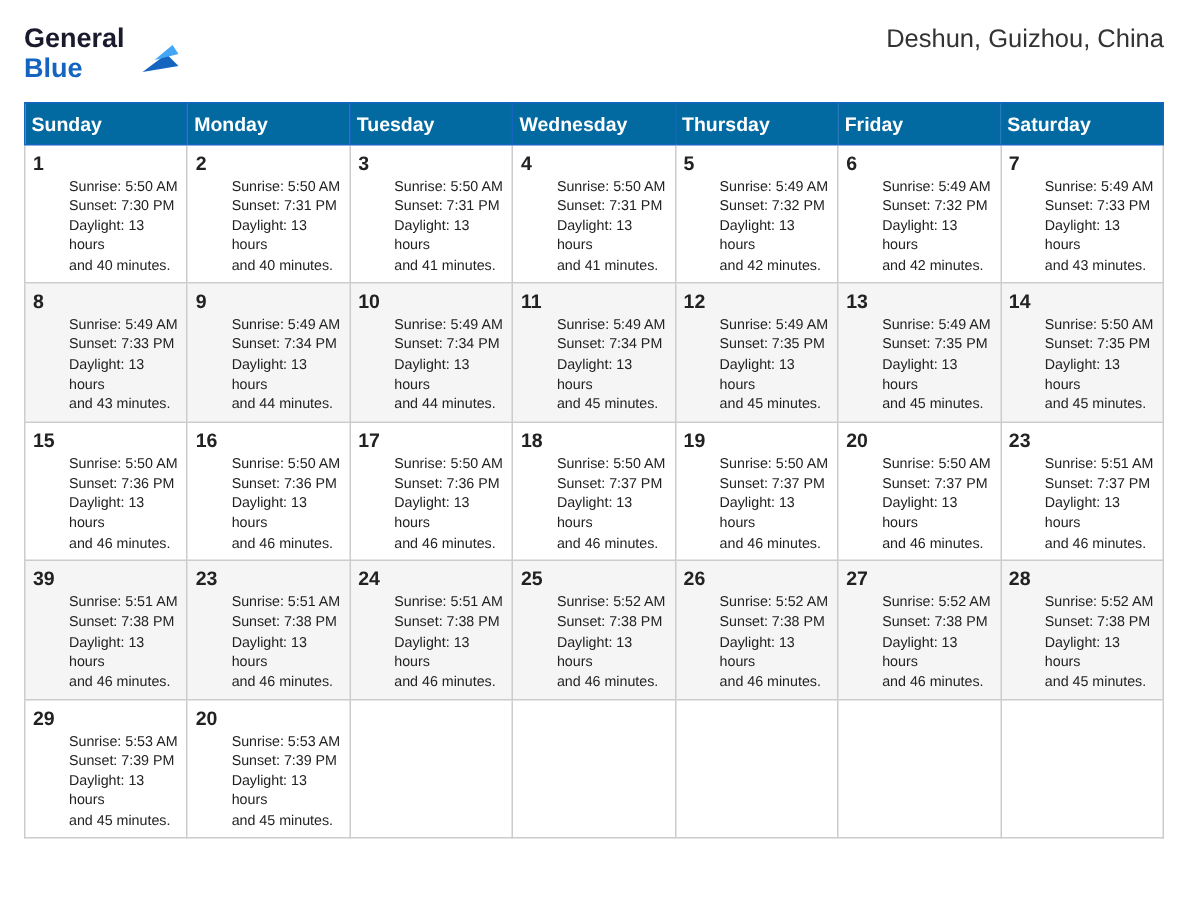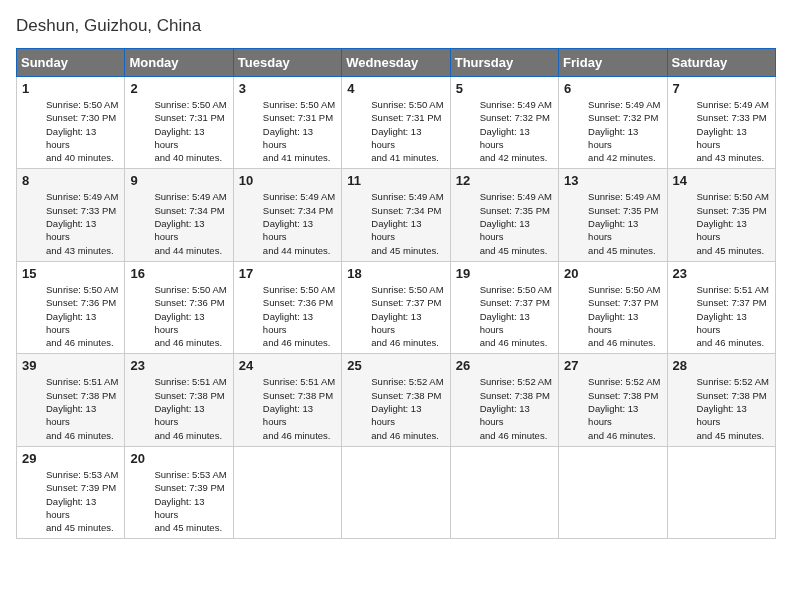--- a/index.html
+++ b/index.html
@@ -51,21 +51,21 @@
     .location {
       font-size: 17px;
       color: #333;
     }
     .calendar {
       width: 100%;
       border-collapse: collapse;
       border: 1px solid #ccc;
     }
     .calendar th {
-      background: #737373;
+      background: #0369a1;
       color: #fff;
       font-size: 13px;
       font-weight: bold;
       padding: 6px 4px;
       text-align: left;
       border: 1px solid #1565c0;
     }
     .calendar td {
       vertical-align: top;
       padding: 4px 5px;
@@ -89,20 +89,30 @@
       font-size: 9.5px;
       line-height: 1.4;
       color: #222;
       margin-left: 24px;
     }
   </style>
 </head>
 <body>
 
 <div class="header">
+  <div class="logo">
+    <div class="logo-text">
+      <span class="logo-general">General</span>
+      <span class="logo-blue">Blue</span>
+    </div>
+    <svg class="logo-icon" viewBox="0 0 32 32">
+      <polygon points="8,28 24,16 32,24" fill="#1565c0"></polygon>
+      <polygon points="16,20 28,10 32,16" fill="#42a5f5"></polygon>
+    </svg>
+  </div>
   <div class="title-block">
     <div class="location">Deshun, Guizhou, China</div>
   </div>
 </div>
 
 <table class="calendar">
   <thead>
     <tr>
       <th>Sunday</th>
       <th>Monday</th>

